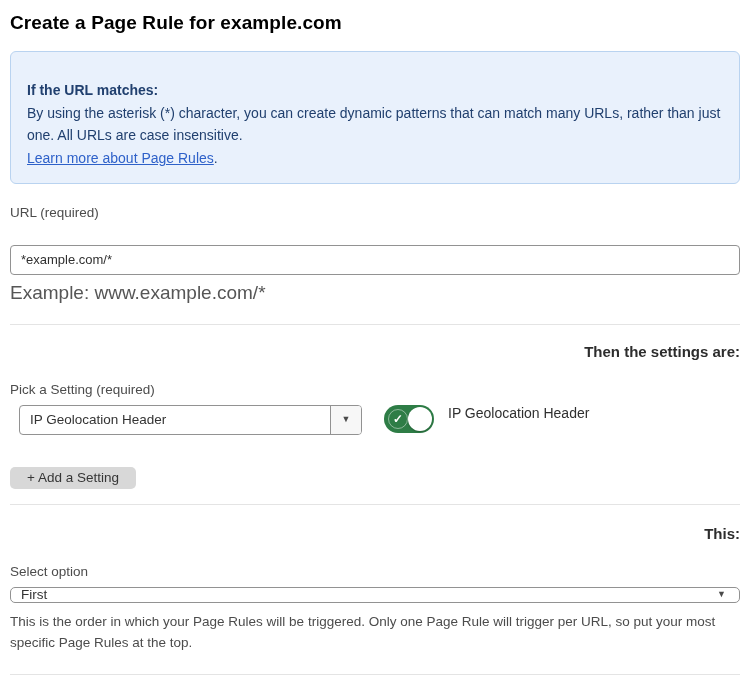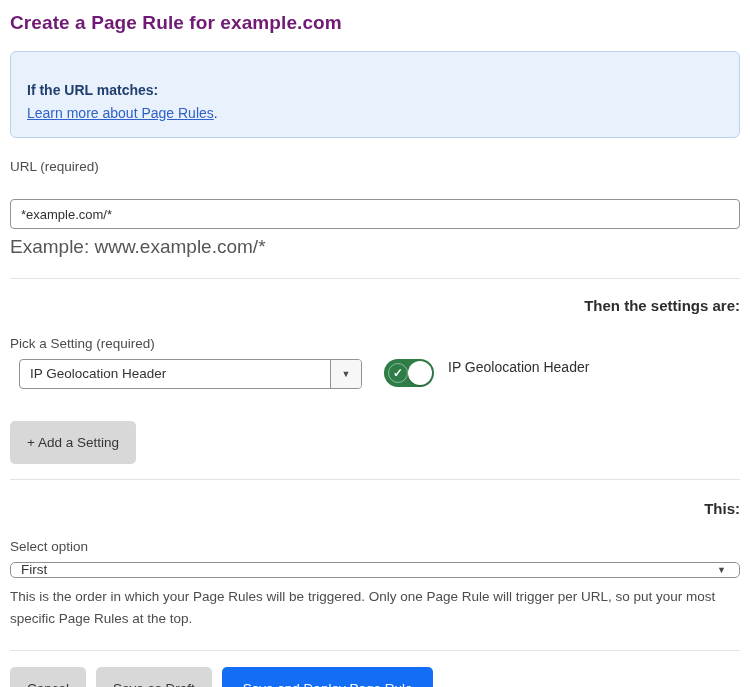--- a/index.html
+++ b/index.html
@@ -8,21 +8,21 @@
     width: 750px;
     height: 687px;
     font-family: "Liberation Sans", sans-serif;
     padding: 12px 10px 0 10px;
     color: #2e2e2e;
     overflow: hidden;
   }
   .page-title {
     font-size: 19px;
     font-weight: 700;
-    color: #701a75;
+    color: #000000;
     margin-bottom: 17px;
     letter-spacing: 0.1px;
   }
   .info-box {
     background: #e9f1fc;
     border: 1px solid #b9d3f0;
     border-radius: 6px;
     padding: 27px 16px 13px 16px;
     font-size: 14px;
     line-height: 1.62;
@@ -143,21 +143,21 @@
     border-radius: 50%;
     background: #ffffff;
     box-shadow: 0 1px 2px rgba(0,0,0,0.25);
   }
   .toggle-text {
     margin-left: 14px;
     font-size: 14px;
     color: #303030;
   }
   .btn {
-    height: 43px;
+    height: 22px;
     border: none;
     border-radius: 5px;
     font-family: "Liberation Sans", sans-serif;
     font-size: 13.5px;
     cursor: pointer;
     white-space: nowrap;
   }
   .btn-grey {
     background: #d8d8d8;
     color: #363636;
@@ -196,20 +196,21 @@
 </style>
 </head>
 <body>
 
 
 
 <h1 class="page-title">Create a Page Rule for example.com</h1>
 
 <div class="info-box">
   <div class="info-heading">If the URL matches:</div>
+  <div class="info-body">By using the asterisk (*) character, you can create dynamic patterns that can match many URLs, rather than just one. All URLs are case insensitive.</div>
   <div><a class="info-link">Learn more about Page Rules</a><span>.</span></div>
 </div>
 
 <div class="field-label">URL (required)</div>
 <input class="text-input" type="text" value="*example.com/*" style="">
 <div class="hint">Example: www.example.com/*</div>
 
 <hr class="divider">
 
 <h2 class="section-heading">Then the settings are:</h2>

